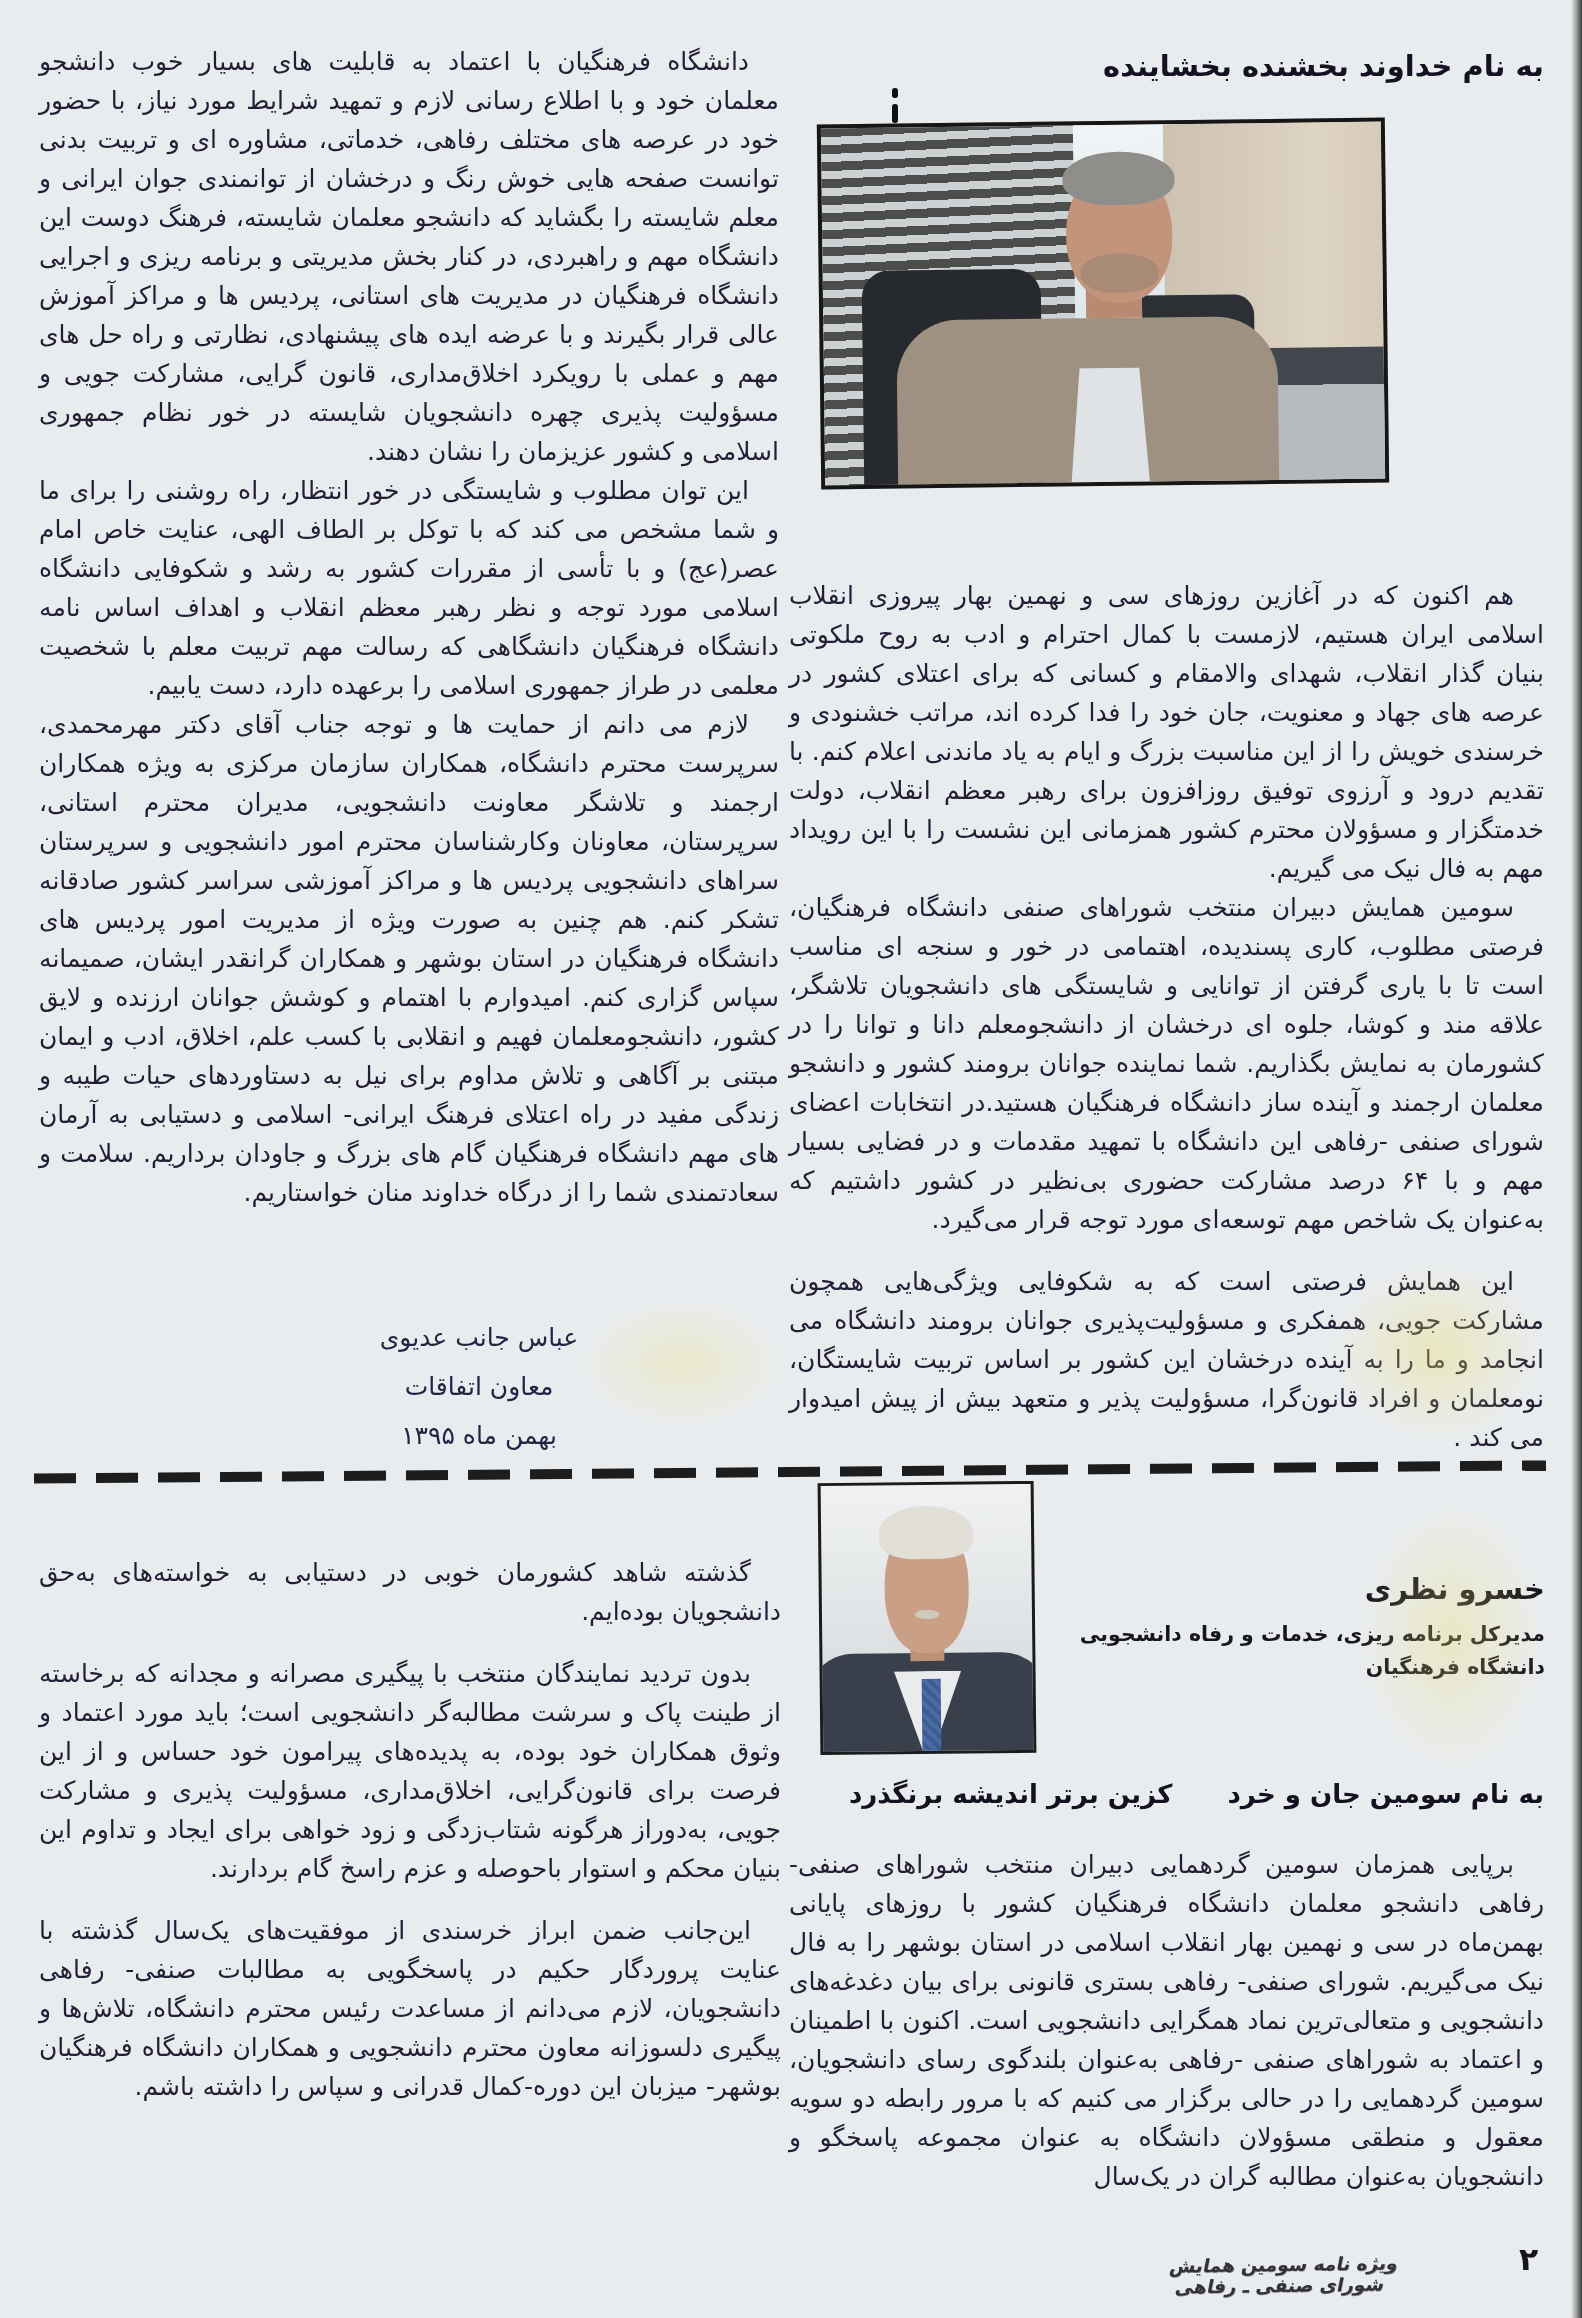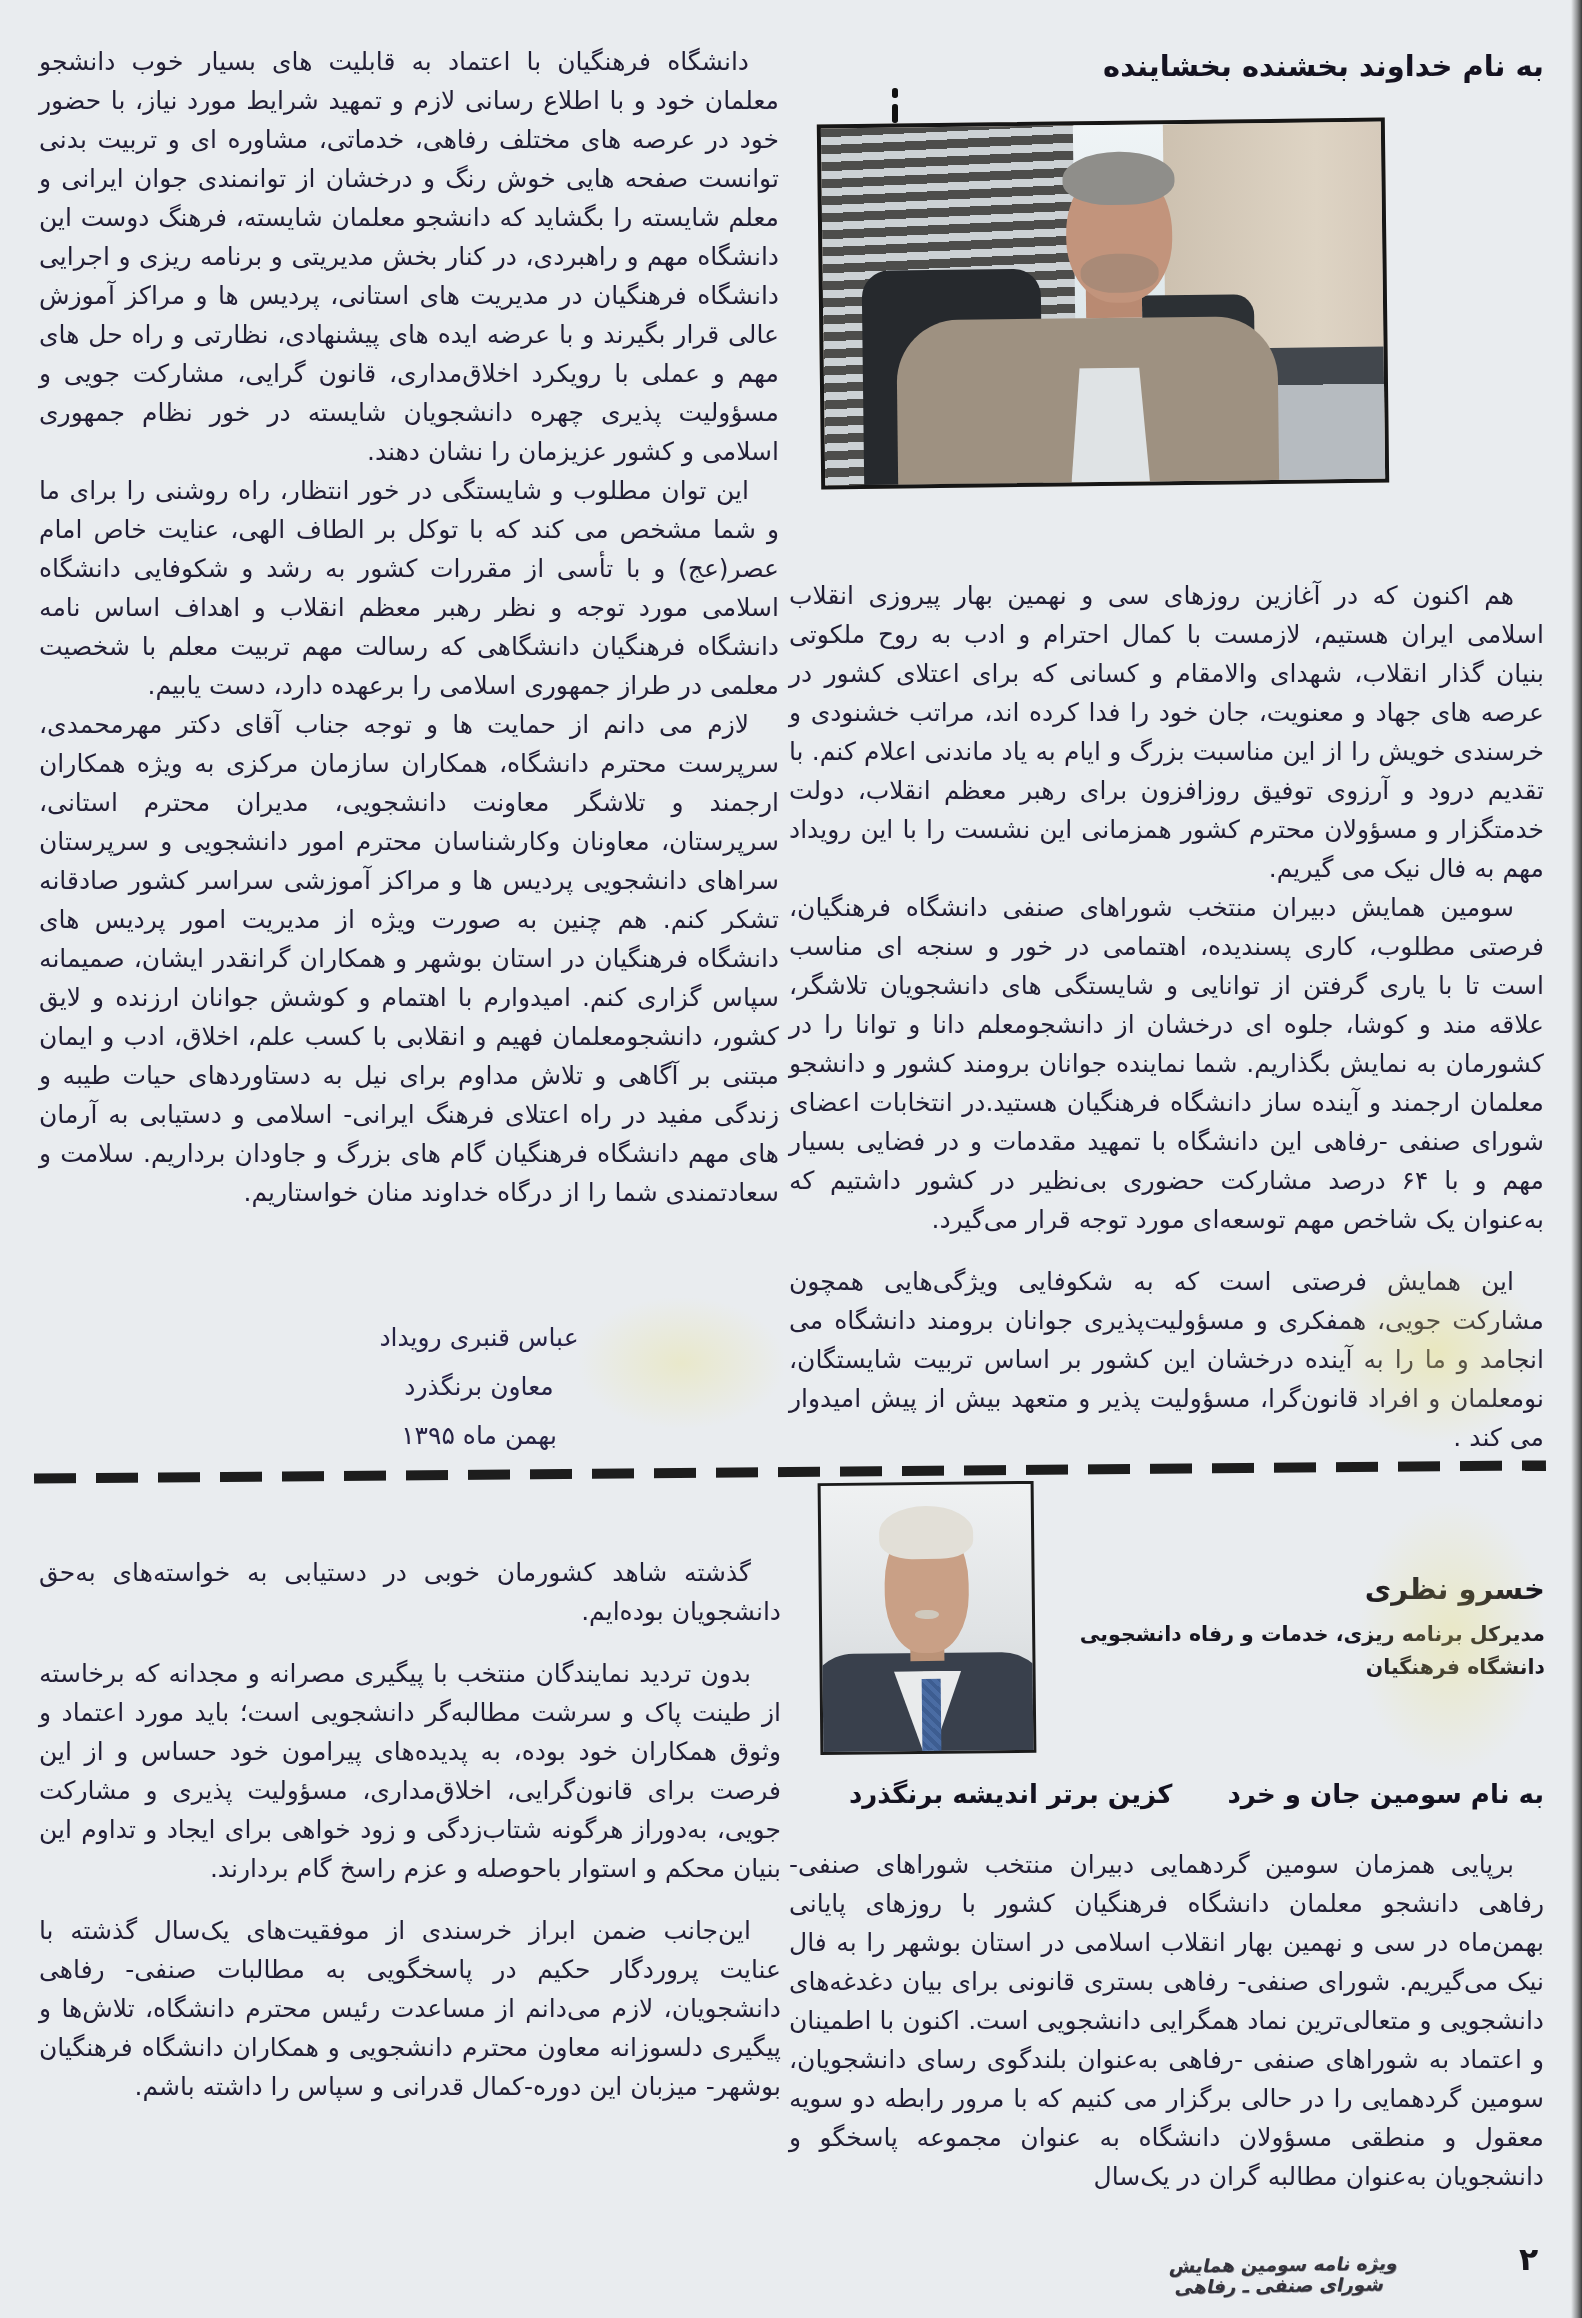--- a/index.html
+++ b/index.html
@@ -157,22 +157,22 @@
     <p class="gap">این همایش فرصتی است که به شکوفایی ویژگی‌هایی همچون مشارکت جویی، همفکری و مسؤولیت‌پذیری جوانان برومند دانشگاه می انجامد و ما را به آینده درخشان این کشور بر اساس تربیت شایستگان، نومعلمان و افراد قانون‌گرا، مسؤولیت پذیر و متعهد بیش از پیش امیدوار می کند .</p>
   </div>
 
   <div class="art art-tl">
     <p>دانشگاه فرهنگیان با اعتماد به قابلیت های بسیار خوب دانشجو معلمان خود و با اطلاع رسانی لازم و تمهید شرایط مورد نیاز، با حضور خود در عرصه های مختلف رفاهی، خدماتی، مشاوره ای و تربیت بدنی توانست صفحه هایی خوش رنگ و درخشان از توانمندی جوان ایرانی و معلم شایسته را بگشاید که دانشجو معلمان شایسته، فرهنگ دوست این دانشگاه مهم و راهبردی، در کنار بخش مدیریتی و برنامه ریزی و اجرایی دانشگاه فرهنگیان در مدیریت های استانی، پردیس ها و مراکز آموزش عالی قرار بگیرند و با عرضه ایده های پیشنهادی، نظارتی و راه حل های مهم و عملی با رویکرد اخلاق‌مداری، قانون گرایی، مشارکت جویی و مسؤولیت پذیری چهره دانشجویان شایسته در خور نظام جمهوری اسلامی و کشور عزیزمان را نشان دهند.</p>
     <p>این توان مطلوب و شایستگی در خور انتظار، راه روشنی را برای ما و شما مشخص می کند که با توکل بر الطاف الهی، عنایت خاص امام عصر(عج) و با تأسی از مقررات کشور به رشد و شکوفایی دانشگاه اسلامی مورد توجه و نظر رهبر معظم انقلاب و اهداف اساس نامه دانشگاه فرهنگیان دانشگاهی که رسالت مهم تربیت معلم با شخصیت معلمی در طراز جمهوری اسلامی را برعهده دارد، دست یابیم.</p>
     <p>لازم می دانم از حمایت ها و توجه جناب آقای دکتر مهرمحمدی، سرپرست محترم دانشگاه، همکاران سازمان مرکزی به ویژه همکاران ارجمند و تلاشگر معاونت دانشجویی، مدیران محترم استانی، سرپرستان، معاونان وکارشناسان محترم امور دانشجویی و سرپرستان سراهای دانشجویی پردیس ها و مراکز آموزشی سراسر کشور صادقانه تشکر کنم. هم چنین به صورت ویژه از مدیریت امور پردیس های دانشگاه فرهنگیان در استان بوشهر و همکاران گرانقدر ایشان، صمیمانه سپاس گزاری کنم. امیدوارم با اهتمام و کوشش جوانان ارزنده و لایق کشور، دانشجومعلمان فهیم و انقلابی با کسب علم، اخلاق، ادب و ایمان مبتنی بر آگاهی و تلاش مداوم برای نیل به دستاوردهای حیات طیبه و زندگی مفید در راه اعتلای فرهنگ ایرانی- اسلامی و دستیابی به آرمان های مهم دانشگاه فرهنگیان گام های بزرگ و جاودان برداریم. سلامت و سعادتمندی شما را از درگاه خداوند منان خواستاریم.</p>
   </div>
 
   <div class="signature">
-    <div>عباس قنبری رویداد</div>
-    <div>معاون برنگذرد</div>
+    <div>عباس جانب عدیوی</div>
+    <div>معاون اتفاقات</div>
     <div>بهمن ماه ۱۳۹۵</div>
   </div>
 
   <div class="divider"></div>
 
   <div class="photo2">
     <div class="p2-suit"></div>
     <div class="p2-neck"></div>
     <div class="p2-shirt"></div>
     <div class="p2-tie"></div>

